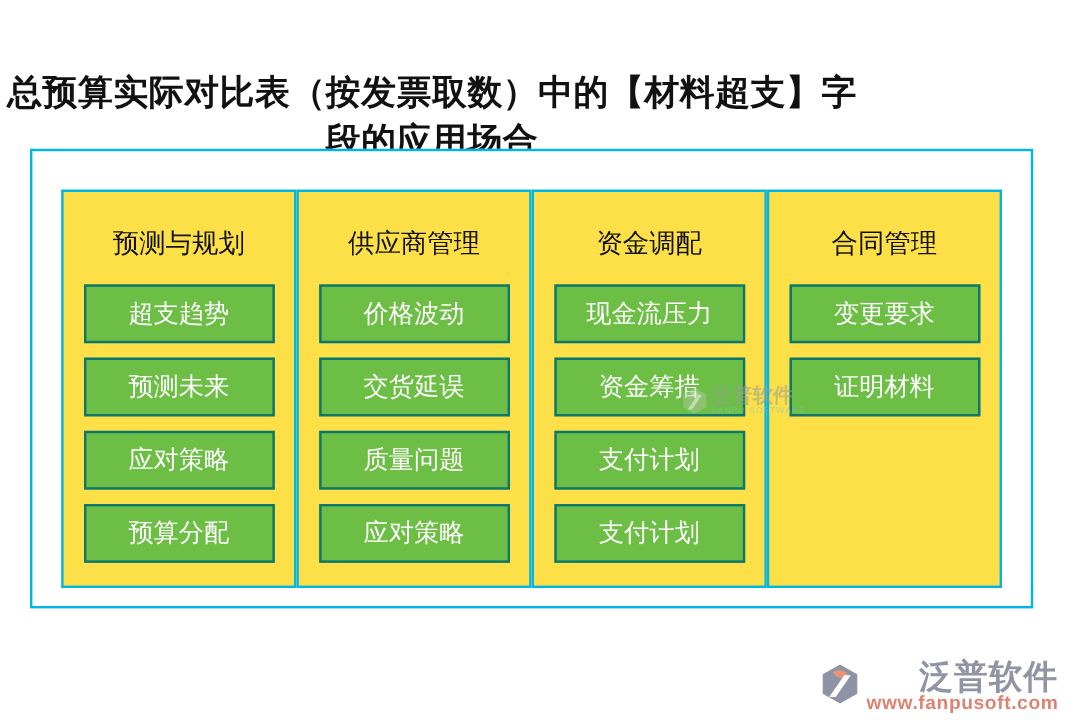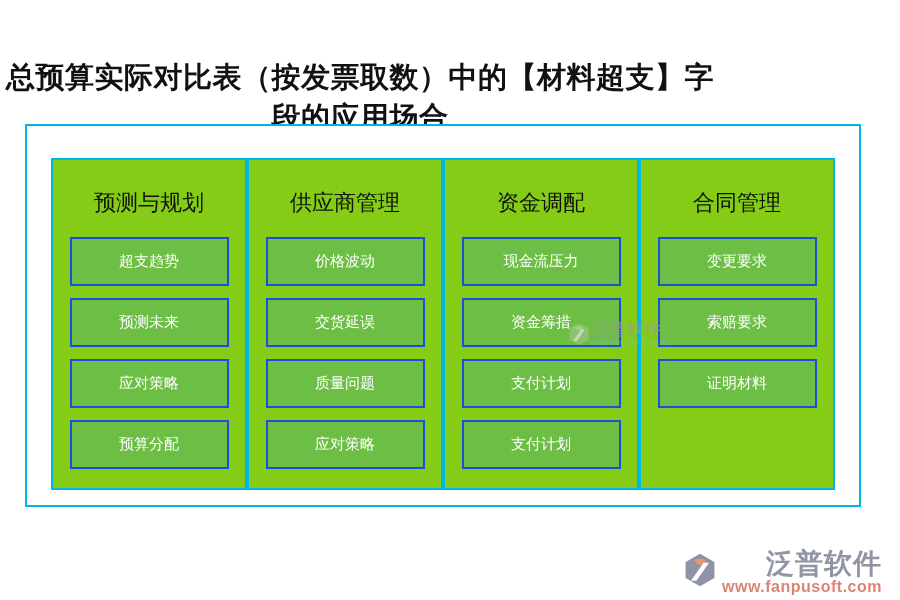--- a/index.html
+++ b/index.html
@@ -37,40 +37,40 @@
     display: flex;
     justify-content: space-between;
     align-items: flex-start;
     padding: 32px 24px 0 24px;
   }
   .category-column {
     width: 222px;
     height: 332px;
     border: 2px solid #00b6e8;
     box-sizing: border-box;
-    background: #84cc16;
+    background: #fde047;
     text-align: center;
   }
   .col-header {
     margin-top: 30px;
     margin-bottom: 21px;
     height: 26px;
     line-height: 26px;
     font-size: 22px;
     color: #111111;
   }
   .scenario-btn {
     width: 159px;
     height: 49px;
     margin: 0 auto 12px auto;
     background: #6cbe45;
-    border: 2px solid #1d4ed8;
+    border: 2px solid #0f766e;
     box-sizing: border-box;
     color: #ffffff;
-    font-size: 15px;
+    font-size: 21px;
     line-height: 45px;
     cursor: pointer;
   }
   .watermark {
     position: absolute;
     left: 567px;
     top: 321px;
     display: flex;
     align-items: center;
     opacity: 0.55;
@@ -145,21 +145,20 @@
     <div class="col-header">资金调配</div>
     <div class="scenario-btn">现金流压力</div>
     <div class="scenario-btn">资金筹措</div>
     <div class="scenario-btn">支付计划</div>
     <div class="scenario-btn">支付计划</div>
   </div>
 
   <div class="category-column">
     <div class="col-header">合同管理</div>
     <div class="scenario-btn">变更要求</div>
-    <div class="scenario-btn">索赔要求</div>
     <div class="scenario-btn">证明材料</div>
   </div>
 
 </div>
 
 <div class="watermark">
   <span>
     <svg width="24" height="24" viewBox="0 0 40 40">
       <path fill="#a9c79a" d="M20 2 L36 11 L36 29 L20 38 L4 29 L4 11 Z"></path>
       <path fill="#cfe3c2" d="M13 9 Q25 4 28 14 Q19 17 13 9 Z"></path>

